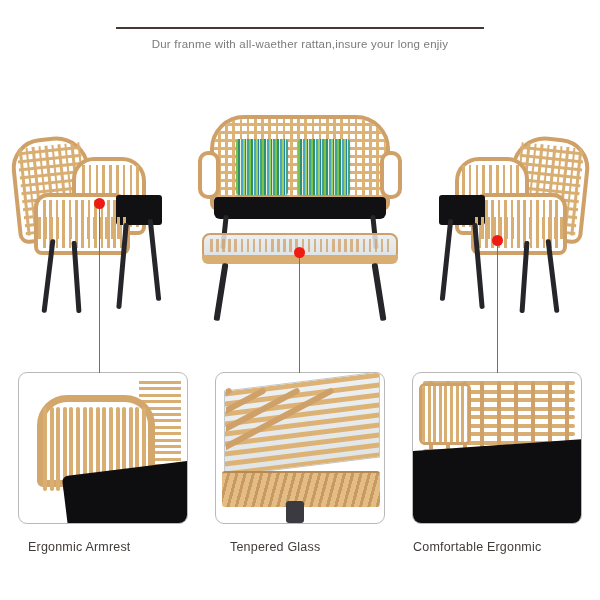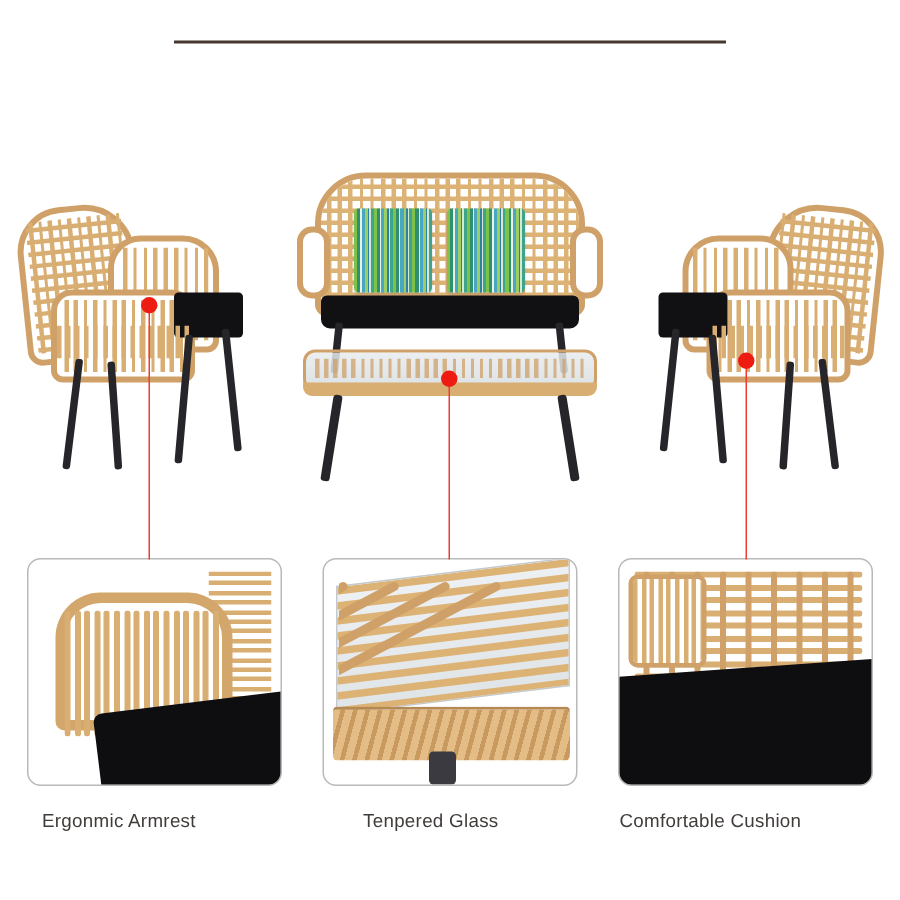--- a/index.html
+++ b/index.html
@@ -190,30 +190,31 @@
   }
   .p3 .leftpanel i{position:absolute;top:0;bottom:0;width:3px;background:#d9ae72;}
 
   
   .captions{position:absolute;left:0;top:540px;width:600px;height:30px;}
   .caption{
     position:absolute;top:0;font-size:12.5px;color:#403c3a;letter-spacing:.2px;
     white-space:nowrap;
   }
   .c1{left:28px;}
-  .c2{left:242px;}
+  .c2{left:230px;}
   .c3{left:413px;}
 </style>
 </head>
 <body>
 
 <div class="page">
 
   <div class="header">
     <div class="title-rule"></div>
+    <div class="subtitle">Dur franme with all-waether rattan,insure your long enjiy</div>
   </div>
 
   <div class="hero">
 
     <div class="furn chairL">
       <div class="cback" style="left:2px;top:6px;transform:rotate(-6deg);">
         <div class="grid-v" id="lcv">
             <i style="left: 2px;"></i>
             <i style="left: 8.5px;"></i>
             <i style="left: 15px;"></i>
@@ -583,16 +584,16 @@
             <i style="left: 44.8px;"></i>
           </div>
         <div class="cush"></div>
       </div>
     </div>
   </div>
 
   <div class="captions">
     <div class="caption c1">Ergonmic Armrest</div>
     <div class="caption c2">Tenpered Glass</div>
-    <div class="caption c3">Comfortable Cushion</div>
+    <div class="caption c3">Comfortable Ergonmic</div>
   </div>
 
 </div>
 
 </body></html>

